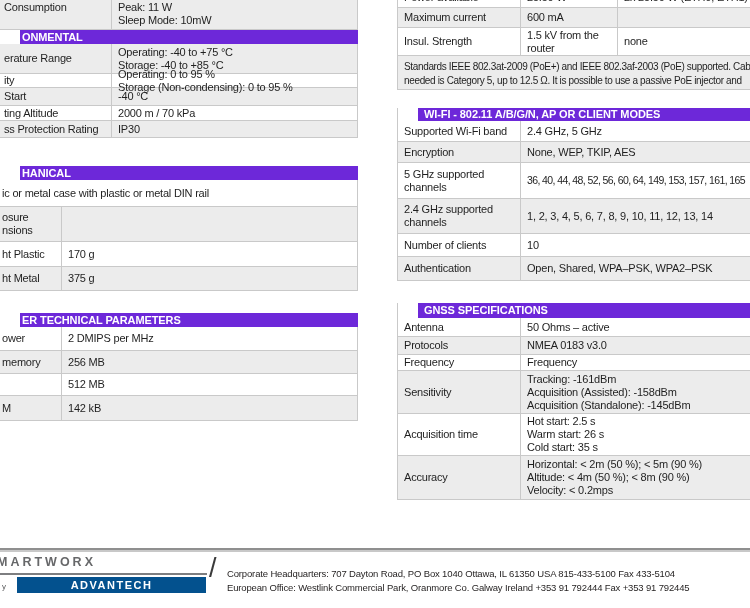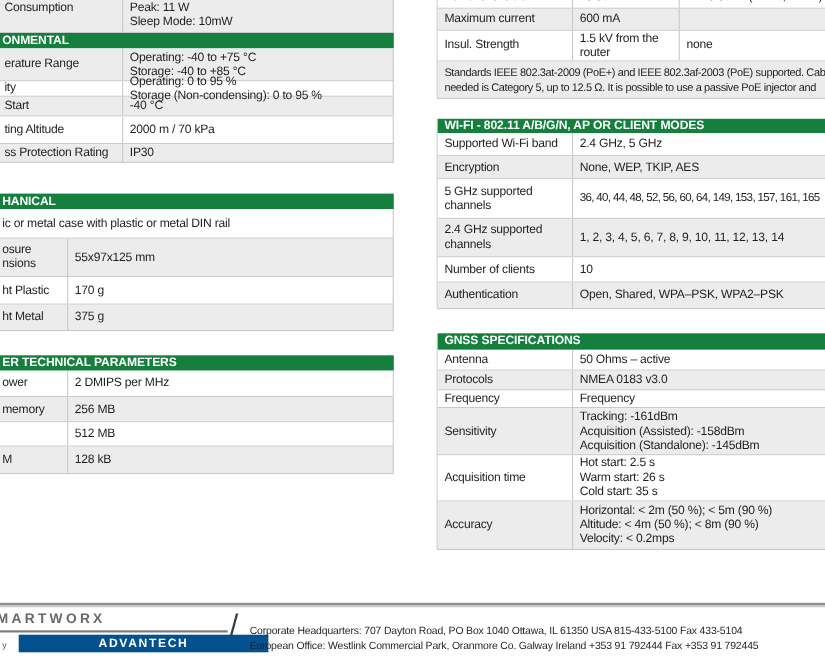--- a/index.html
+++ b/index.html
@@ -8,22 +8,22 @@
         font-size:11px;line-height:13px;letter-spacing:-0.2px;}
 
   
   .col-left{position:absolute;left:0;top:0;width:358px;}
   .col-right{position:absolute;left:397px;top:-12px;width:400px;}
 
   
   .tbl{box-sizing:border-box;}
   .tl{width:358px;}
   .tr{width:400px;border-left:1px solid #c9c9c9;}
-  .hdr{box-sizing:border-box;background:#15803d;color:#ffffff;font-weight:700;
-       display:flex;align-items:center;letter-spacing:-0.1px;}
+  .hdr{box-sizing:border-box;background:#6d28d9;color:#ffffff;font-weight:700;
+       display:flex;align-items:center;letter-spacing:-0.1px;margin-left:20px;}
   .hdr.left{padding-left:2px;height:14px;}
   .hdr.right{padding-left:6px;}
   .row{display:flex;box-sizing:border-box;background:#ffffff;
        border-bottom:1px solid #c9c9c9;align-items:stretch;}
   .tl .row{border-right:1px solid #c9c9c9;}
   .row.alt{background:#ececec;}
   .cell{display:flex;align-items:center;box-sizing:border-box;white-space:pre-line;}
   .row.top .cell{align-items:flex-start;padding-top:1px;}
   .lbl-a{width:112px;border-right:1px solid #c9c9c9;padding-left:4px;}
   .lbl-b{width:62px;border-right:1px solid #c9c9c9;padding-left:2px;}
@@ -35,21 +35,21 @@
             letter-spacing:-0.35px;white-space:pre;overflow:hidden;}
   .mnote{flex:1;display:flex;align-items:center;padding-left:2px;}
 
   
   .footer-rule{position:absolute;left:0;top:548px;width:750px;height:4px;
                background:linear-gradient(#8f8f8f 0 60%,#c8c8c8 60% 100%);}
   .brand-wordmark{position:absolute;left:-3px;top:556px;font-size:12.5px;font-weight:700;
                   letter-spacing:3px;color:#67686a;white-space:nowrap;}
   .brand-underline{position:absolute;left:0;top:573px;width:207px;height:2px;background:#7d7e80;}
   .powered-by{position:absolute;left:2px;top:580px;font-size:8px;color:#58595b;}
-  .advantech-box{position:absolute;left:17px;top:577px;width:227px;height:16px;
+  .advantech-box{position:absolute;left:17px;top:577px;width:189px;height:16px;
                  display:flex;align-items:center;justify-content:center;
                  color:#ffffff;font-weight:700;font-size:11px;letter-spacing:1.5px;}
   .emails{position:absolute;left:87px;top:567px;font-size:10px;line-height:14px;
           letter-spacing:-0.2px;color:#221f1f;white-space:pre-line;}
   .slash{position:absolute;left:209px;top:562px;font-size:27px;color:#3a3a3a;}
   .hq{position:absolute;left:227px;top:567px;font-size:9.5px;line-height:14px;
       letter-spacing:-0.15px;color:#221f1f;white-space:nowrap;}
   .hq b{font-weight:400;text-align:right;}
 </style>
 </head>
@@ -76,39 +76,38 @@
       </div>
       <div class="row" style="height:14px">
         <div class="cell lbl-a">ity</div>
         <div class="cell val">Operating: 0 to 95 %
 Storage (Non-condensing):  0 to 95 %</div>
       </div>
       <div class="row alt" style="height:18px">
         <div class="cell lbl-a">Start</div>
         <div class="cell val">-40 °C</div>
       </div>
-      <div class="row" style="height:25px">
+      <div class="row" style="height:15px">
         <div class="cell lbl-a">ting Altitude</div>
         <div class="cell val">2000 m / 70 kPa</div>
       </div>
       <div class="row alt" style="height:17px">
         <div class="cell lbl-a">ss Protection Rating</div>
         <div class="cell val">IP30</div>
       </div>
     </div>
 
     <div class="tbl tl" style="margin-top:28px">
       <div class="hdr left">HANICAL</div>
       <div class="row" style="height:27px">
         <div class="cell mnote">ic or metal case with plastic or metal DIN rail</div>
       </div>
       <div class="row alt" style="height:35px">
         <div class="cell lbl-b">osure
 nsions</div>
-        <div class="cell val">55x97x125 mm</div>
       </div>
       <div class="row" style="height:25px">
         <div class="cell lbl-b">ht Plastic</div>
         <div class="cell val">170 g</div>
       </div>
       <div class="row alt" style="height:24px">
         <div class="cell lbl-b">ht Metal</div>
         <div class="cell val">375 g</div>
       </div>
     </div>
@@ -122,21 +121,21 @@
       <div class="row alt" style="height:23px">
         <div class="cell lbl-b">memory</div>
         <div class="cell val">256 MB</div>
       </div>
       <div class="row" style="height:22px">
         <div class="cell lbl-b"></div>
         <div class="cell val">512 MB</div>
       </div>
       <div class="row alt" style="height:25px">
         <div class="cell lbl-b">M</div>
-        <div class="cell val">128 kB</div>
+        <div class="cell val">142 kB</div>
       </div>
     </div>
   </div>
 
   <div class="col-right">
 
     <div class="tbl tr">
       <div class="row" style="height:20px">
         <div class="cell lbl-r">Power available</div>
         <div class="cell val-m">25.50 W</div>

